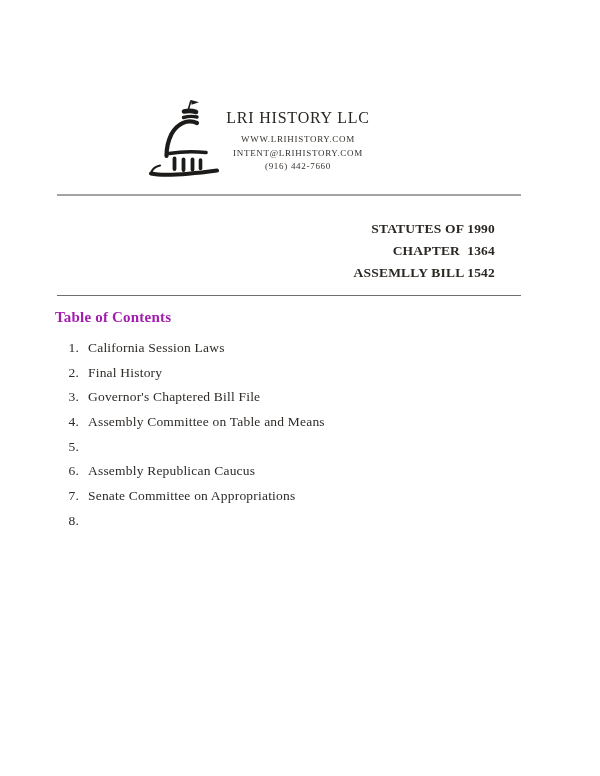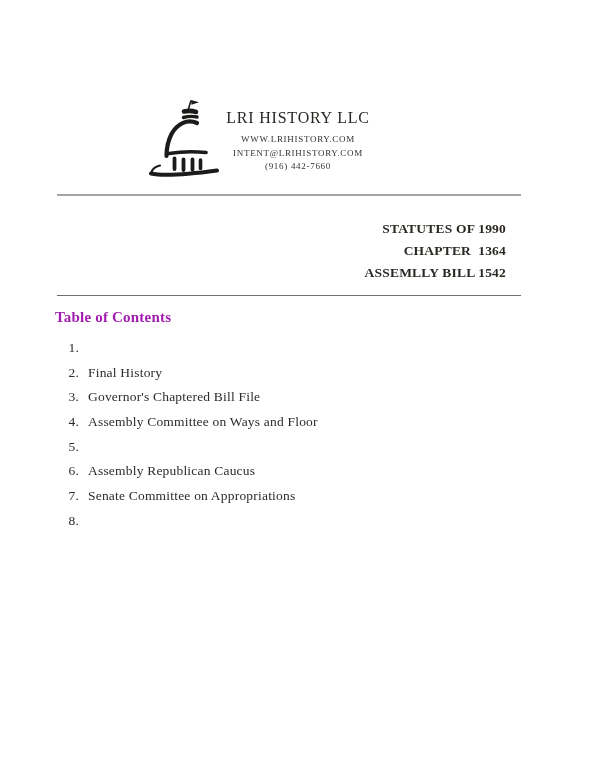--- a/index.html
+++ b/index.html
@@ -64,21 +64,21 @@
     left: 57px;
     top: 259px;
     width: 464px;
     height: 1px;
     background: #6e6e6e;
   }
 
   
   .reference {
     position: absolute;
-    left: 16px;
+    left: 5px;
     top: 182px;
     width: 490px;
     text-align: right;
     font-weight: bold;
     font-size: 13.5px;
     line-height: 21.8px;
     letter-spacing: 0.2px;
     color: #2b2824;
   }
   .reference div { white-space: pre; }
@@ -155,32 +155,33 @@
     <div>ASSEMLLY BILL 1542</div>
   </div>
 
   <div class="rule-bottom"></div>
 
   <div class="toc-title">Table of Contents</div>
 
   <div class="toc-list">
     <div class="toc-item">
       <span class="toc-num">1.</span>
+      <span class="toc-label">California Session Laws</span>
     </div>
     <div class="toc-item">
       <span class="toc-num">2.</span>
       <span class="toc-label">Final History</span>
     </div>
     <div class="toc-item">
       <span class="toc-num">3.</span>
       <span class="toc-label">Governor's Chaptered Bill File</span>
     </div>
     <div class="toc-item">
       <span class="toc-num">4.</span>
-      <span class="toc-label">Assembly Committee on Ways and Floor</span>
+      <span class="toc-label">Assembly Committee on Table and Means</span>
     </div>
     <div class="toc-item">
       <span class="toc-num">5.</span>
     </div>
     <div class="toc-item">
       <span class="toc-num">6.</span>
       <span class="toc-label">Assembly Republican Caucus</span>
     </div>
     <div class="toc-item">
       <span class="toc-num">7.</span>

